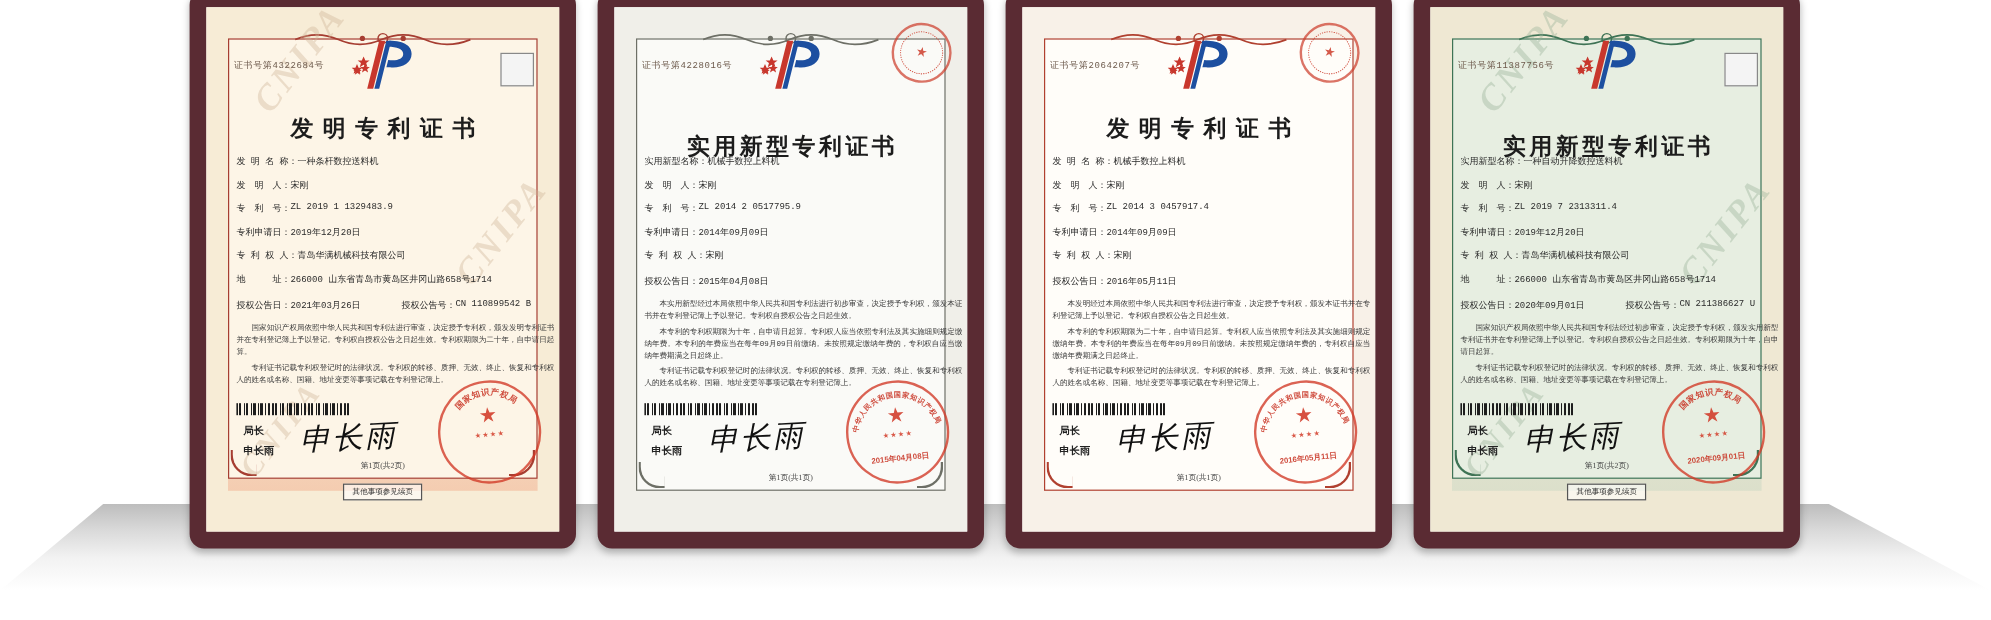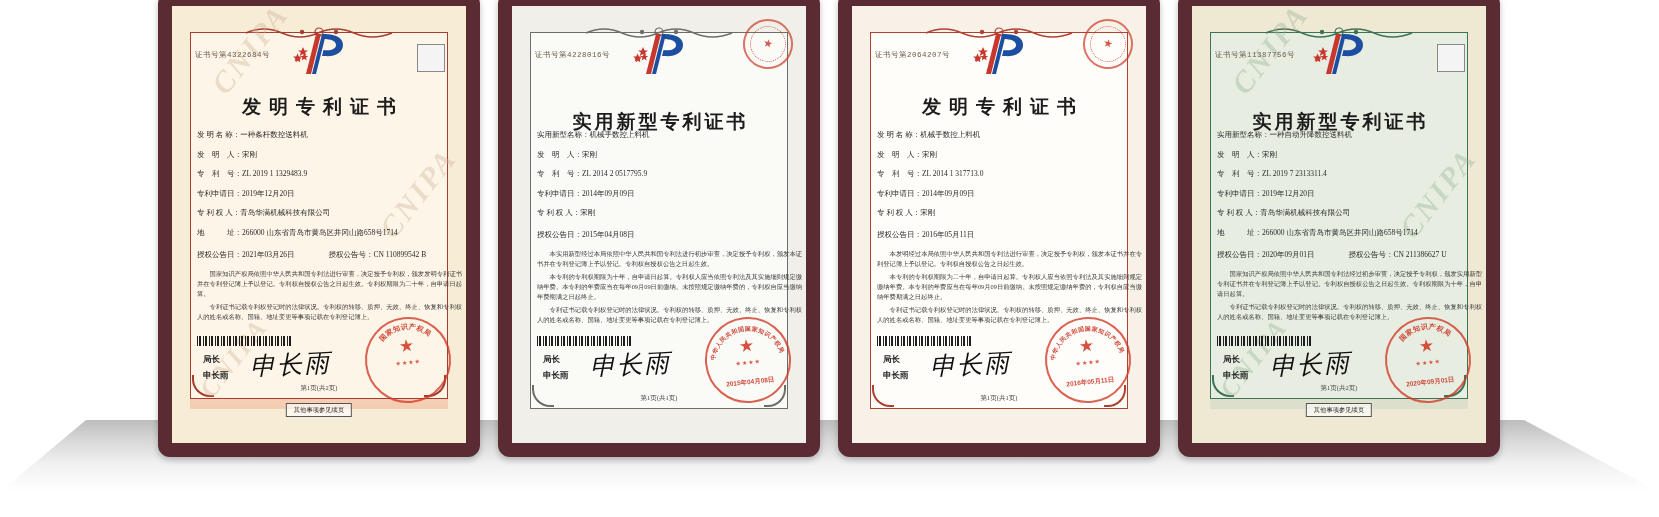--- a/index.html
+++ b/index.html
@@ -49,21 +49,21 @@
          border:2px solid rgba(205,62,45,.8);transform:rotate(12deg);opacity:.9;}
   .stamp::before{content:"";position:absolute;inset:5px;border-radius:50%;border:1px dotted rgba(205,62,45,.9);}
   .stamp .star{position:absolute;left:50%;top:50%;transform:translate(-50%,-54%);color:rgba(205,62,45,.95);font-size:11px;}
 
   .title{position:absolute;top:88px;left:0;width:100%;text-align:center;font-family:"Liberation Serif",serif;
          font-weight:bold;font-size:19px;color:#1c1c1c;}
   .sp-wide .title{letter-spacing:8px;text-indent:8px;}
   .sp-narrow .title{letter-spacing:3px;text-indent:3px;margin-top:15px;}
 
   
-  .body{position:absolute;left:25px;right:4px;top:124px;font-family:Liberation Serif, serif;color:#2a2a2a;}
+  .body{position:absolute;left:25px;right:4px;top:124px;font-family:Liberation Mono, monospace;color:#2a2a2a;}
   .frow{display:flex;margin-bottom:9.5px;font-size:7.5px;white-space:nowrap;}
   .frow .lab{flex:0 0 auto;}
   .grant{display:flex;margin-top:12px;font-size:7.5px;white-space:nowrap;}
   .grant .gno{margin-left:34px;}
   .paras{margin-top:9px;}
   .paras p{margin:0 0 3px 0;font-size:6.3px;line-height:1.6;text-align:justify;text-indent:2em;color:#3a3a3a;}
 
   
   .barcode{position:absolute;left:25px;bottom:97px;width:96px;height:10px;
            background:repeating-linear-gradient(90deg,#1e1e1e 0 1px,transparent 1px 2px,#1e1e1e 2px 4px,transparent 4px 6px);}
@@ -297,21 +297,21 @@
         <div class="frow">
             <span class="lab">发 明 名 称：</span>
             <span>机械手数控上料机</span>
           </div>
         <div class="frow">
             <span class="lab">发　明　人：</span>
             <span>宋刚</span>
           </div>
         <div class="frow">
             <span class="lab">专　利　号：</span>
-            <span>ZL 2014 1 317713.0</span>
+            <span>ZL 2014 3 0457917.4</span>
           </div>
         <div class="frow">
             <span class="lab">专利申请日：</span>
             <span>2014年09月09日</span>
           </div>
         <div class="frow">
             <span class="lab">专 利 权 人：</span>
             <span>宋刚</span>
           </div>
         <div class="grant">

